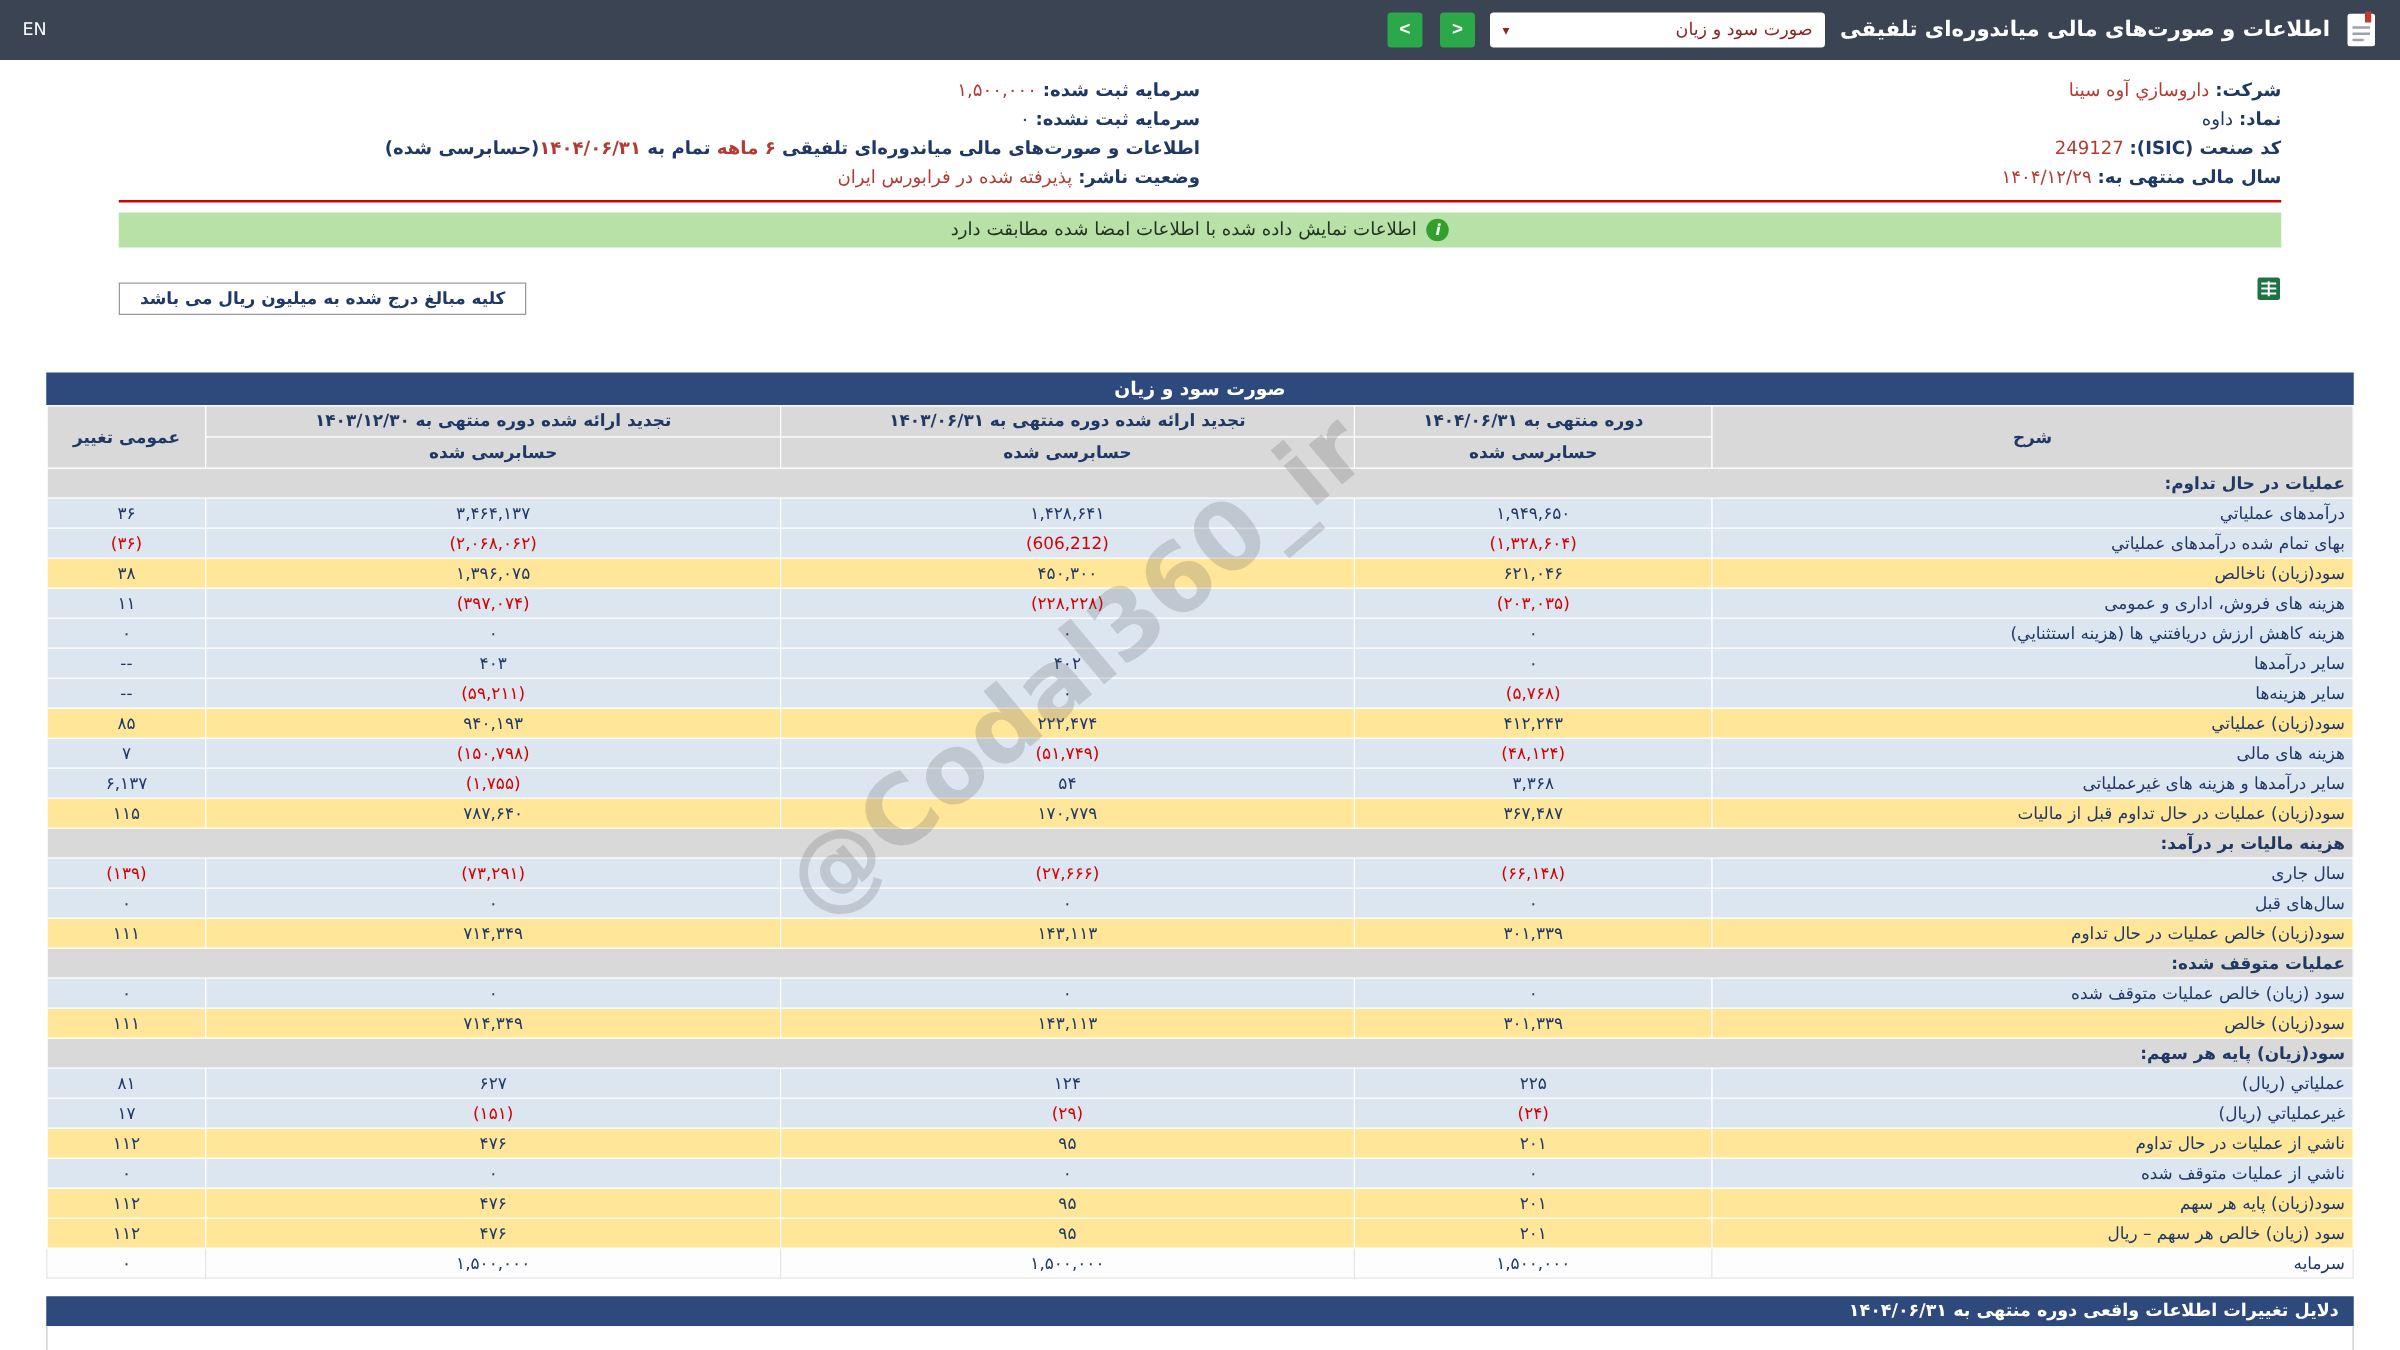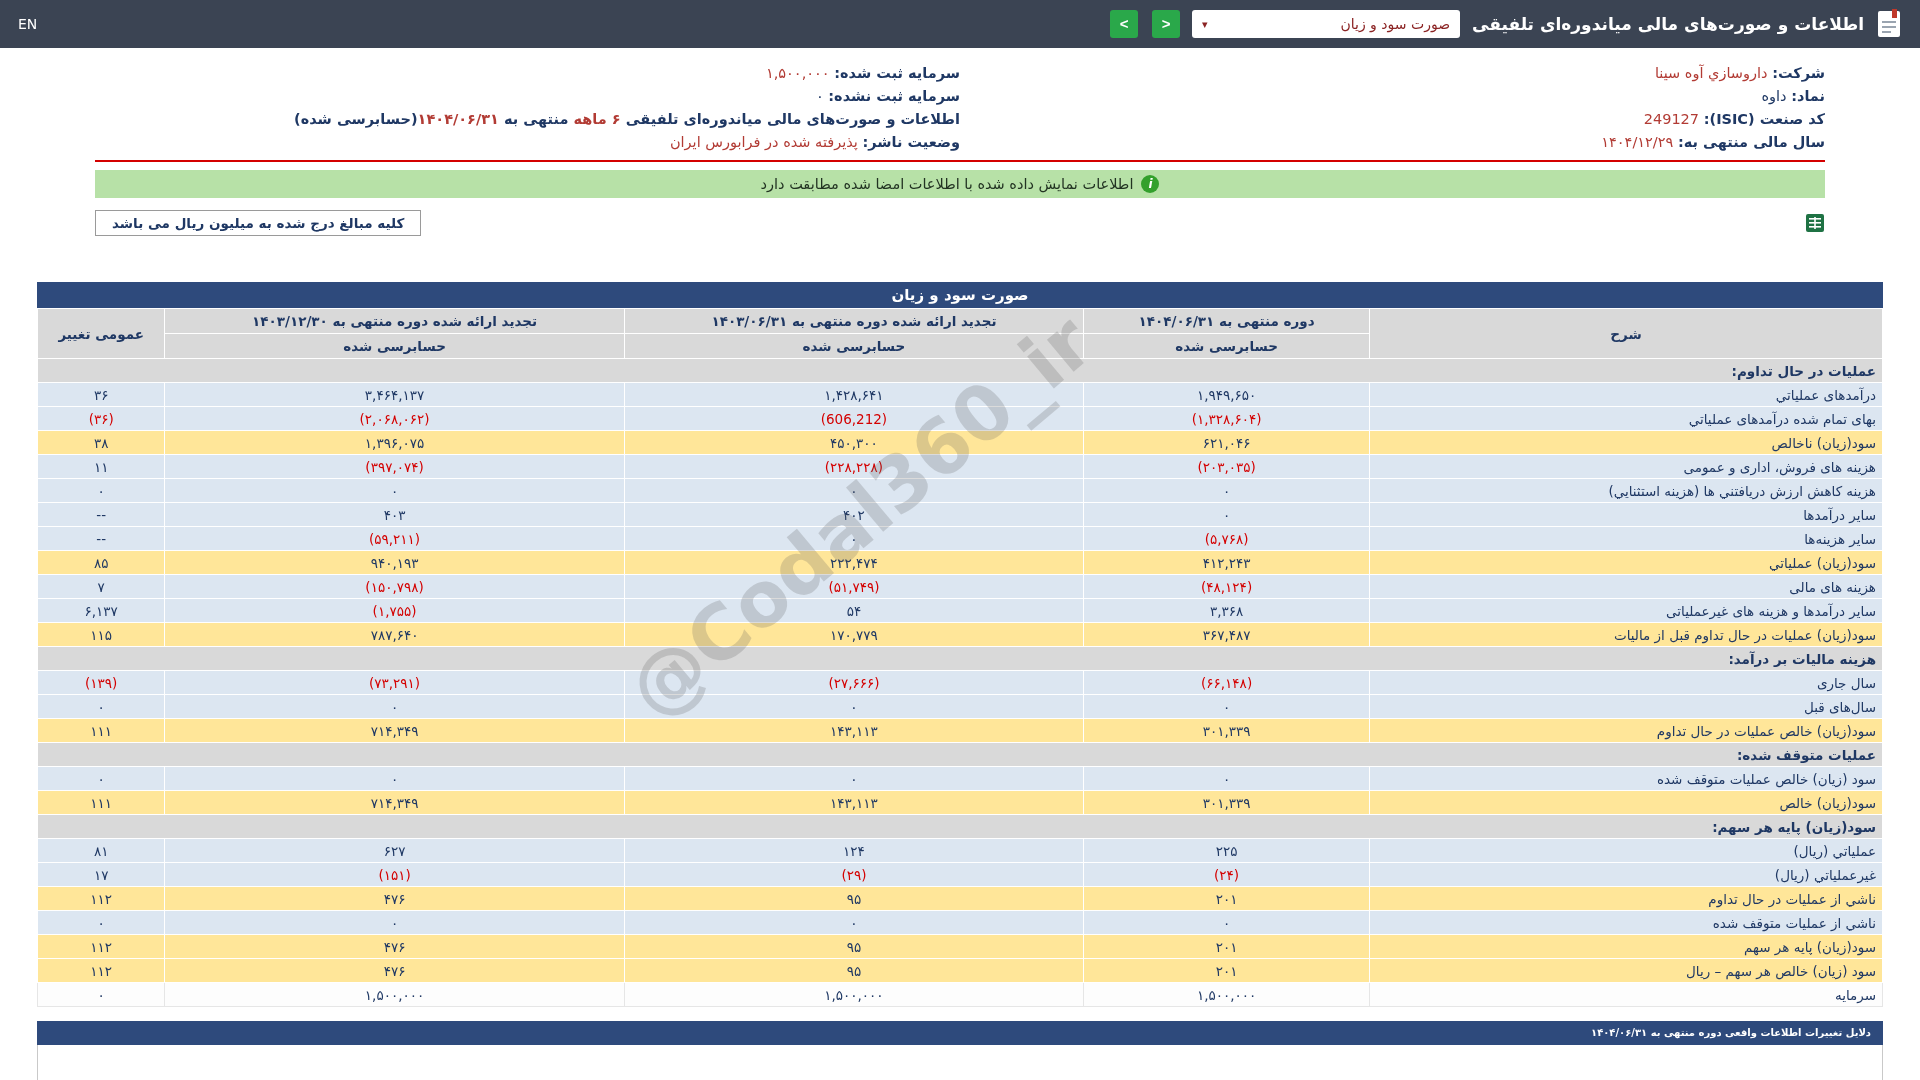--- a/index.html
+++ b/index.html
@@ -61,20 +61,21 @@
     display: inline-flex; align-items: center; justify-content: center;
   }
 
   
   .note-row { margin: 12px 95px 0; display: flex; align-items: center; justify-content: space-between; }
   .excel-icon { display: inline-flex; cursor: pointer; }
   .note-box {
     border: 1px solid #9a9a9a; background: #fff;
     padding: 4px 16px; font-size: 13.5px; font-weight: bold;
     color: var(--text-navy, #1f3864);
+    margin-top: 16px;
   }
 
   
   .statement { margin: 46px 37px 0; position: relative; }
   .table-title {
     background: var(--table-header-blue, #2e4a7c); color: #fff;
     text-align: center; font-weight: bold; font-size: 15px;
     height: 26px; line-height: 26px;
   }
   table.stmt { width: 100%; border-collapse: collapse; table-layout: fixed; border: 1px solid #cfcfcf; }
@@ -99,21 +100,21 @@
     font-size: 76px; font-weight: bold;
     color: rgba(90, 90, 90, 0.22);
     transform: rotate(-40deg);
     pointer-events: none; white-space: nowrap;
   }
 
   
   .footer-sec { margin: 14px 37px 0; }
   .footer-bar {
     background: var(--table-header-blue, #2e4a7c); color: #fff;
-    font-weight: bold; font-size: 10px;
+    font-weight: bold; font-size: 14px;
     height: 24px; line-height: 24px; padding: 0 12px; text-align: right;
   }
   .footer-body { background: #fff; border: 1px solid #c9c9c9; border-top: none; height: 170px; }
 </style>
 </head>
 <body>
 
 <header class="topbar">
   <div class="topbar-right">
     <span class="logo-icon">
@@ -155,21 +156,21 @@
     <div class="info-cell">
       <span class="lbl">سرمایه ثبت نشده:</span>
       <span class="val">۰</span>
     </div>
 
     <div class="info-cell">
       <span class="lbl">کد صنعت (ISIC):</span>
       <span class="val red">249127</span>
     </div>
     <div class="info-cell">
-      <span class="lbl">اطلاعات و صورت‌های مالی میاندوره‌ای تلفیقی </span><span class="lbl red">۶ ماهه</span><span class="lbl"> منتهی به </span><span class="lbl red">۱۴۰۴/۰۶/۳۱</span><span class="lbl">(حسابرسی شده)</span>
+      <span class="lbl">اطلاعات و صورت‌های مالی میاندوره‌ای تلفیقی </span><span class="lbl red">۶ ماهه</span><span class="lbl"> تمام به </span><span class="lbl red">۱۴۰۴/۰۶/۳۱</span><span class="lbl">(حسابرسی شده)</span>
     </div>
 
     <div class="info-cell">
       <span class="lbl">سال مالی منتهی به:</span>
       <span class="val red">۱۴۰۴/۱۲/۲۹</span>
     </div>
     <div class="info-cell">
       <span class="lbl">وضعیت ناشر:</span>
       <span class="val red">پذیرفته شده در فرابورس ایران</span>
     </div>

